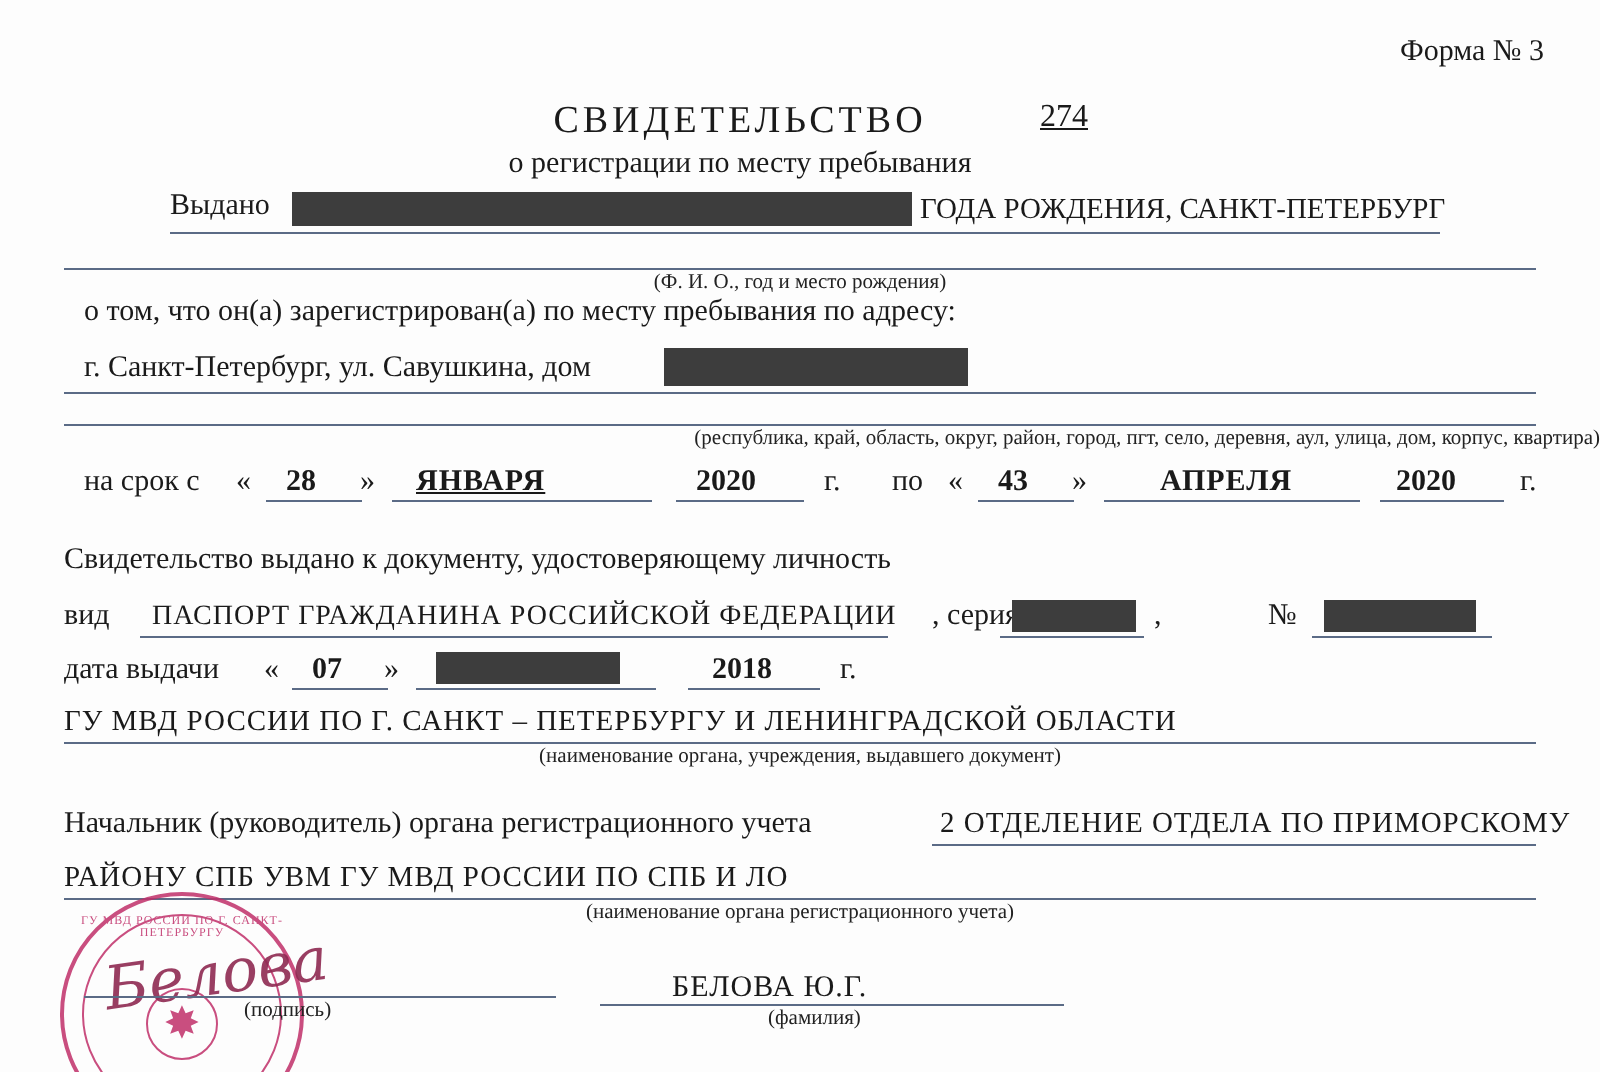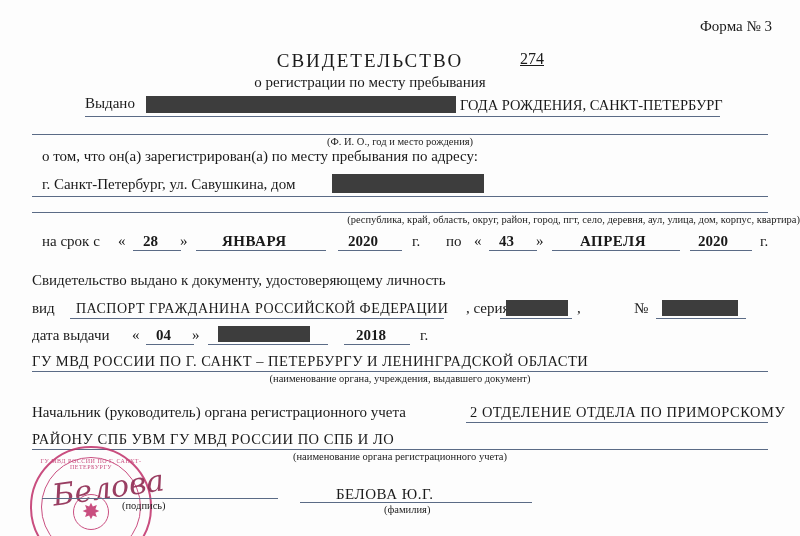--- a/index.html
+++ b/index.html
@@ -187,21 +187,21 @@
 
   <div class="rule" style="left:32px; top:212px; width:736px;"></div>
   <div class="lbl-small" style="left:0; top:214px; width:800px; text-align:right;">(республика, край, область, округ, район, город, пгт, село, деревня, аул, улица, дом, корпус, квартира)</div>
 
   <div class="lbl" style="left:42px; top:233px;">на срок с</div>
   <div class="lbl" style="left:118px; top:233px;">«</div>
   <div class="lbl" style="left:143px; top:233px; font-weight:bold;">28</div>
   <div class="lbl" style="left:180px; top:233px;">»</div>
   <div class="rule" style="left:133px; top:250px; width:48px;"></div>
 
-  <div class="lbl mono-caps" style="left:222px; top:233px; font-weight:bold;">ЯНВАРЯ</div>
+  <div class="lbl mono-caps" style="left:208px; top:233px; font-weight:bold;text-decoration:underline;">ЯНВАРЯ</div>
   <div class="rule" style="left:196px; top:250px; width:130px;"></div>
 
   <div class="lbl" style="left:348px; top:233px; font-weight:bold;">2020</div>
   <div class="rule" style="left:338px; top:250px; width:64px;"></div>
   <div class="lbl" style="left:412px; top:233px;">г.</div>
 
   <div class="lbl" style="left:446px; top:233px;">по</div>
   <div class="lbl" style="left:474px; top:233px;">«</div>
   <div class="lbl" style="left:499px; top:233px; font-weight:bold;">43</div>
   <div class="lbl" style="left:536px; top:233px;">»</div>
@@ -222,21 +222,21 @@
   <div class="lbl" style="left:446px; top:300px;padding-left:20px;">, серия</div>
   <div class="redact" style="left:506px; top:300px; width:62px; height:16px;"></div>
   <div class="rule" style="left:500px; top:318px; width:72px;"></div>
   <div class="lbl" style="left:577px; top:300px;">,</div>
   <div class="lbl" style="left:634px; top:300px;">№</div>
   <div class="redact" style="left:662px; top:300px; width:76px; height:16px;"></div>
   <div class="rule" style="left:656px; top:318px; width:90px;"></div>
 
   <div class="lbl" style="left:32px; top:327px;">дата выдачи</div>
   <div class="lbl" style="left:132px; top:327px;">«</div>
-  <div class="lbl" style="left:156px; top:327px; font-weight:bold;">04</div>
+  <div class="lbl" style="left:156px; top:327px; font-weight:bold;">07</div>
   <div class="lbl" style="left:192px; top:327px;">»</div>
   <div class="rule" style="left:146px; top:344px; width:48px;"></div>
   <div class="redact" style="left:218px; top:326px; width:92px; height:16px;"></div>
   <div class="rule" style="left:208px; top:344px; width:120px;"></div>
   <div class="lbl" style="left:356px; top:327px; font-weight:bold;">2018</div>
   <div class="rule" style="left:344px; top:344px; width:66px;"></div>
   <div class="lbl" style="left:420px; top:327px;">г.</div>
 
   <div class="lbl mono-caps" style="left:32px; top:353px; font-size:14.5px;">ГУ  МВД  РОССИИ  ПО  Г. САНКТ – ПЕТЕРБУРГУ  И  ЛЕНИНГРАДСКОЙ ОБЛАСТИ</div>
   <div class="rule" style="left:32px; top:371px; width:736px;"></div>

